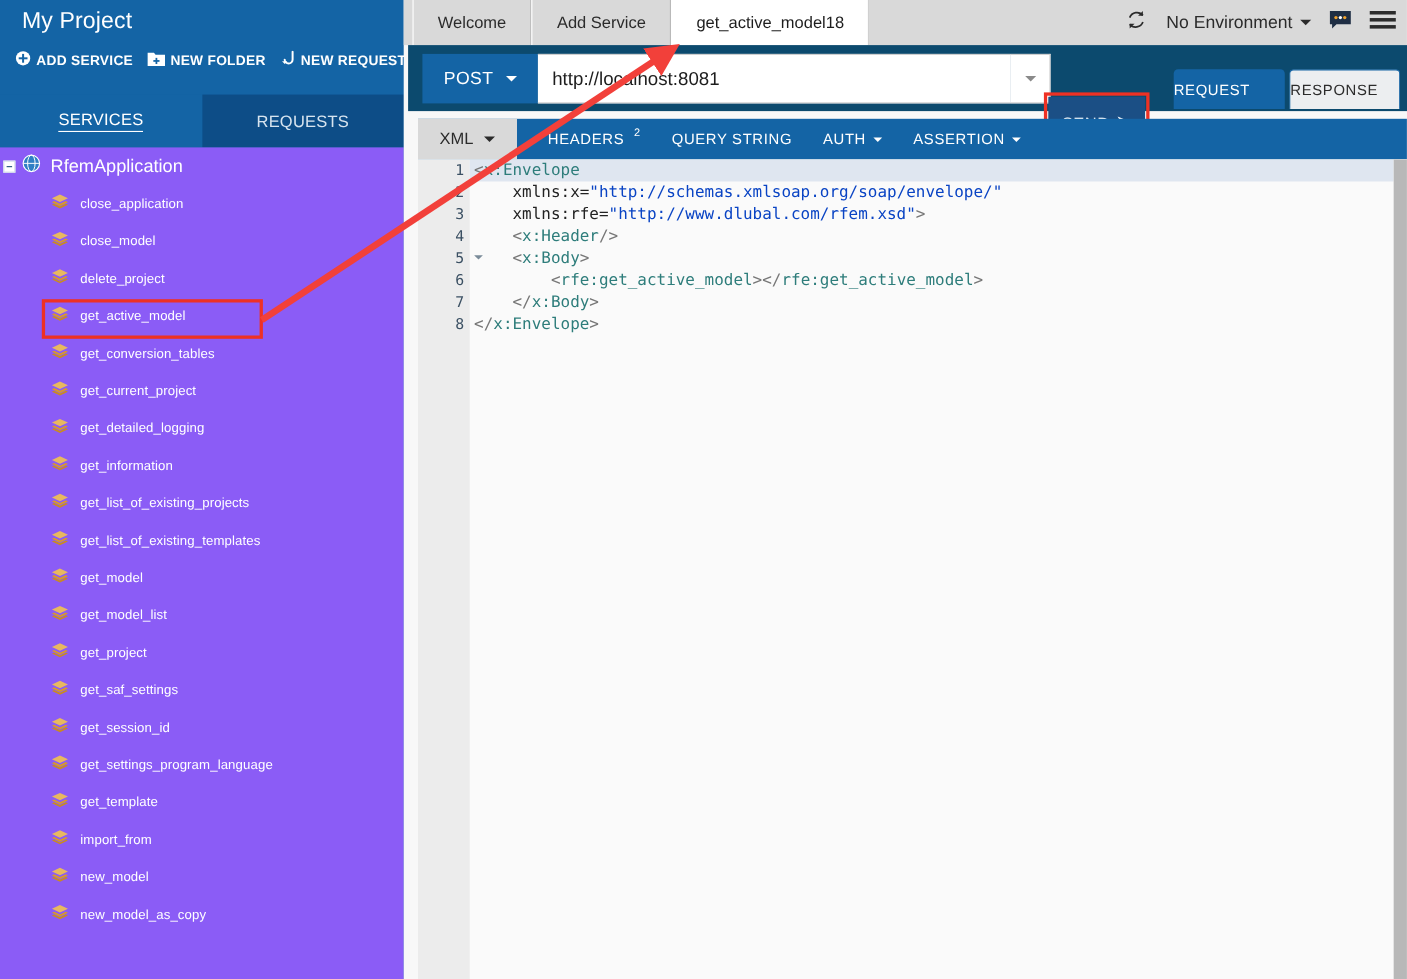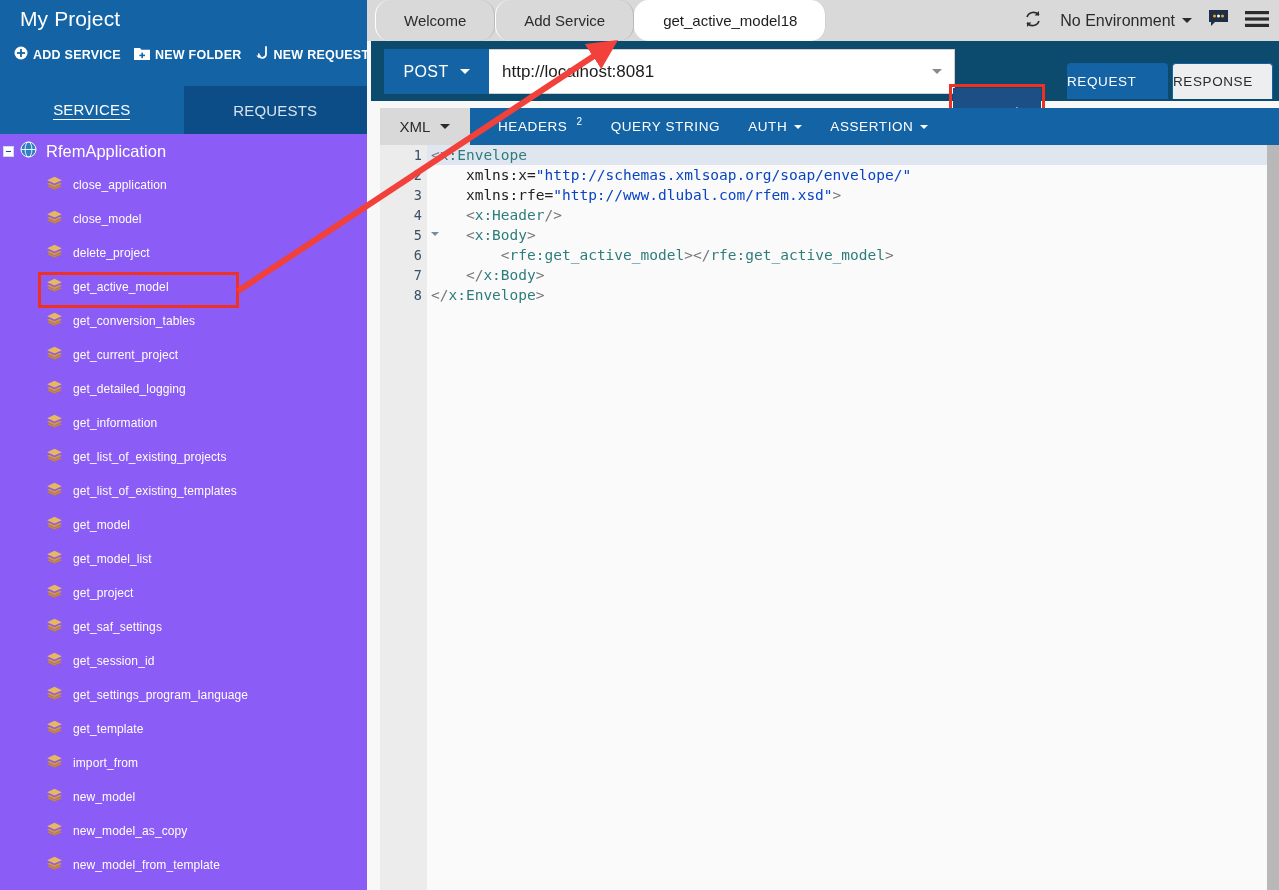--- a/index.html
+++ b/index.html
@@ -102,22 +102,22 @@
   
   #right { position: absolute; left: 367px; top: 0; width: 912px; height: 890px; background: #f8f8f8; }
 
   .topbar {
     position: absolute; left: 0; top: 0; width: 912px; height: 41px;
     background: #d9d9d9;
   }
   .tabstrip { position: absolute; left: 8px; top: 0; height: 41px; display: flex; align-items: flex-end; }
   .doc-tab {
     height: 41px; display: flex; align-items: center; 
-    padding: 0 28px; font-size: 15px; color: #2b2b2b; cursor: pointer;
-    background: #d9d9d9; border-left: 1px solid #ffffff; border-right: 1px solid #b9b9b9; border-radius: 15px;
+    padding: 0 22px; font-size: 15px; color: #2b2b2b; cursor: pointer;
+    background: #d9d9d9; border-left: 1px solid #ffffff; border-right: 1px solid #b9b9b9;
   }
   .doc-tab.active { background: #ffffff; border-right: 1px solid #d0d0d0; color: #1d1d1d; }
 
   .topbar-right {
     position: absolute; right: 10px; top: 0; height: 41px;
     display: flex; align-items: center; gap: 16px;
   }
   .env-label { font-size: 16px; color: #2b2b2b; cursor: pointer; display:flex; align-items:center; gap:7px;}
   .caret-dark {
     width: 0; height: 0;
@@ -454,28 +454,20 @@
             <span class="tree-item-label">new_model</span>
           </div>
           <div class="tree-item">
             <span class="diamond"><svg width="17" height="16" viewBox="0 0 17 16">
                 <path d="M8.5 8.6L1.2 5.2 8.5 1.8l7.3 3.4z" fill="#e8b860"></path>
                 <path d="M8.5 12.2L1.2 8.8l2-1 5.3 2.5 5.3-2.5 2 1z" fill="#d99a2b"></path>
                 <path d="M8.5 14.6L1.2 11.2l1.9-.9 5.4 2.5 5.4-2.5 1.9.9z" fill="#c98b22"></path>
               </svg></span>
             <span class="tree-item-label">new_model_as_copy</span>
           </div>
-          <div class="tree-item">
-            <span class="diamond"><svg width="17" height="16" viewBox="0 0 17 16">
-                <path d="M8.5 8.6L1.2 5.2 8.5 1.8l7.3 3.4z" fill="#e8b860"></path>
-                <path d="M8.5 12.2L1.2 8.8l2-1 5.3 2.5 5.3-2.5 2 1z" fill="#d99a2b"></path>
-                <path d="M8.5 14.6L1.2 11.2l1.9-.9 5.4 2.5 5.4-2.5 1.9.9z" fill="#c98b22"></path>
-              </svg></span>
-            <span class="tree-item-label">new_model_from_template</span>
-          </div>
         </div>
     </div>
 
     <div class="side-scroll-track"></div>
     <div class="side-scroll-thumb"></div>
   </div>
 
   <div id="right">
 
     <div class="topbar">

